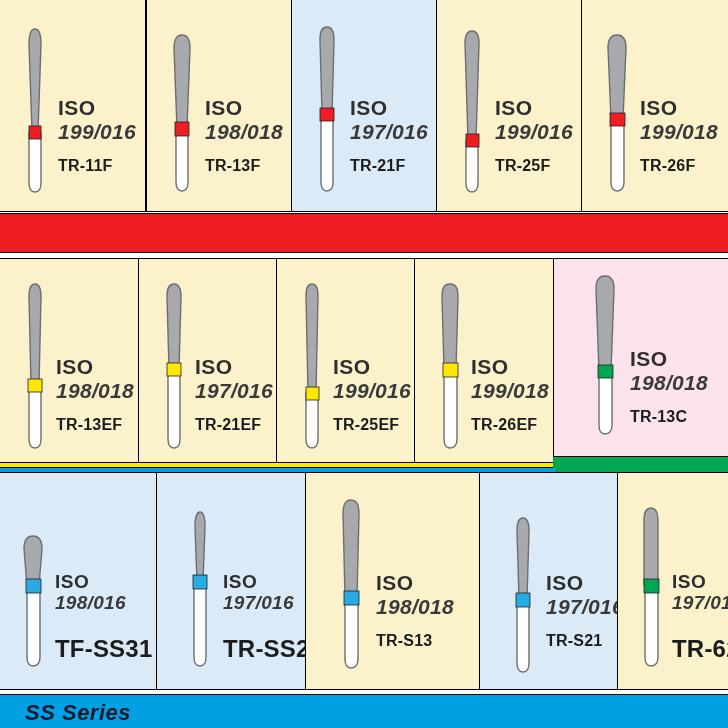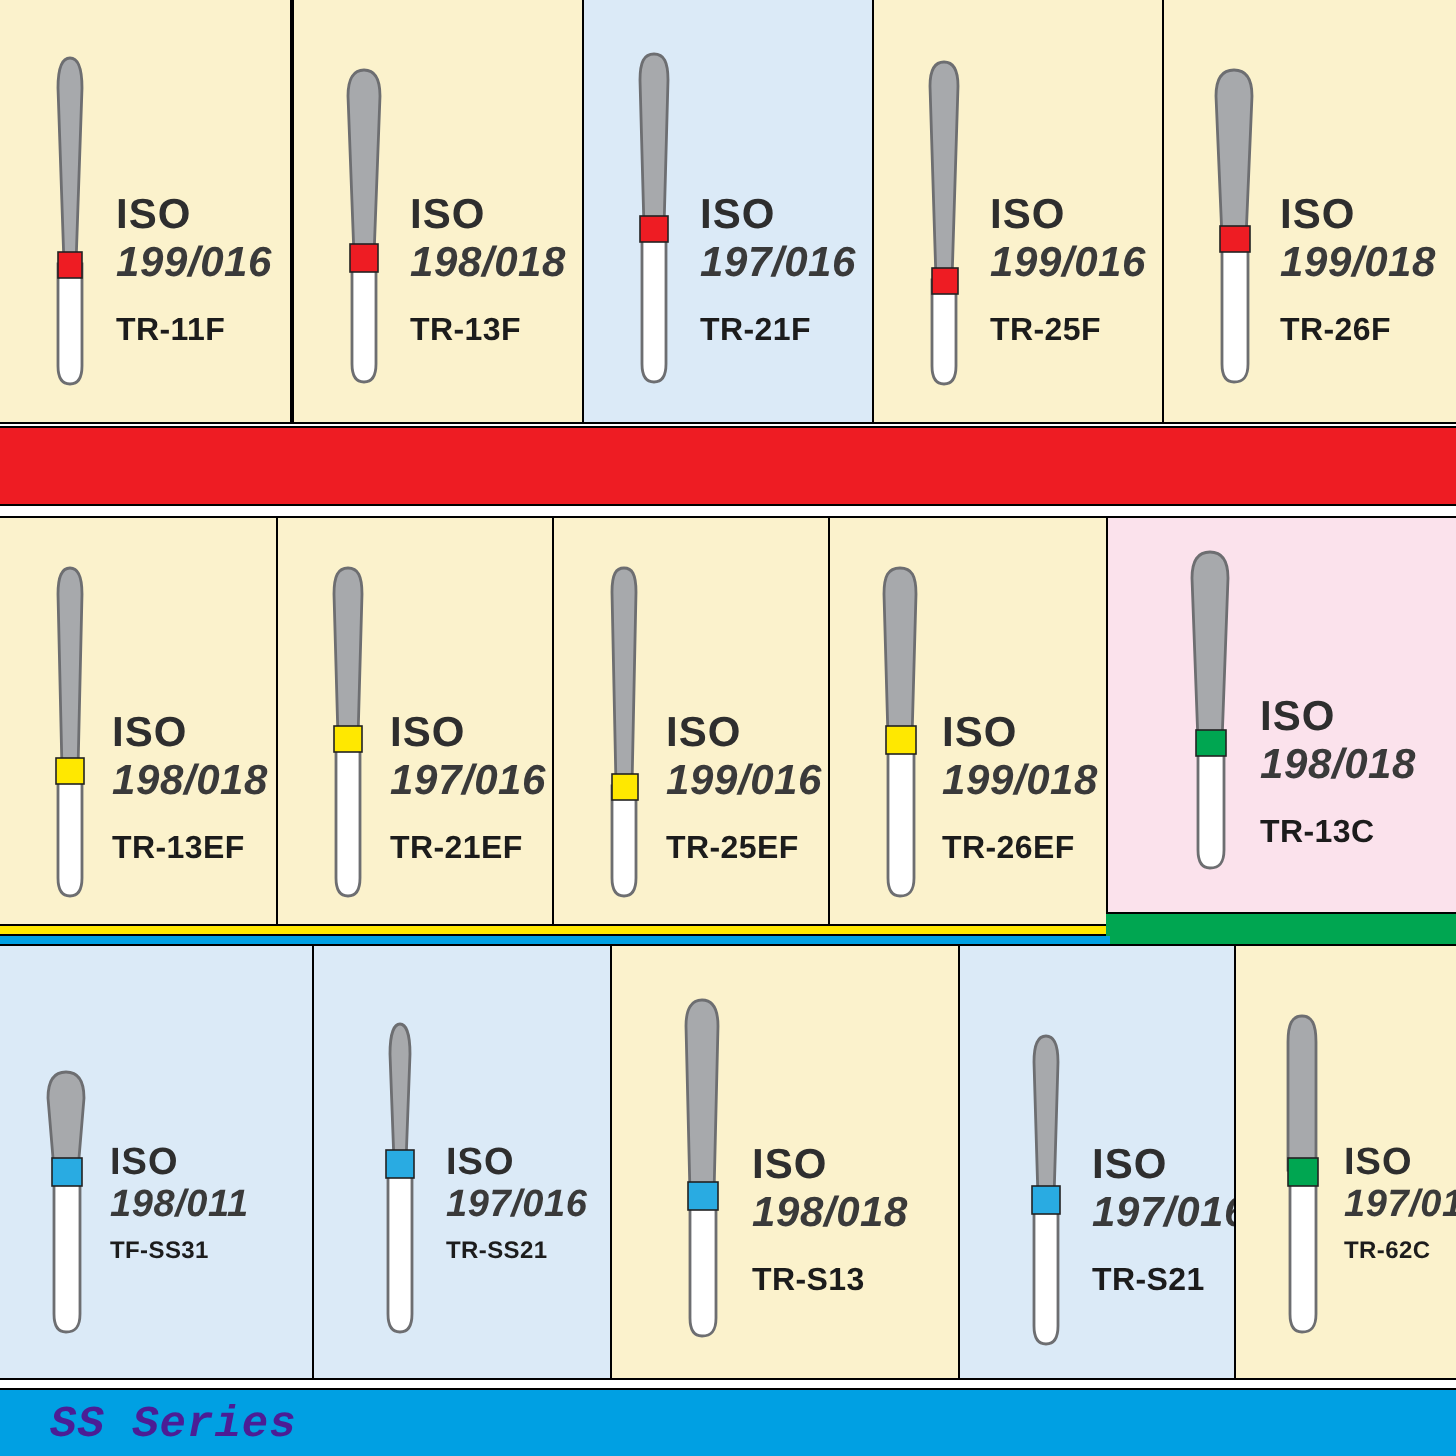--- a/index.html
+++ b/index.html
@@ -46,37 +46,36 @@
   }
   .code{
     font-size:16px;
     font-weight:700;
     letter-spacing:.2px;
     margin-top:14px;
     color:#1c1c1c;
   }
   .small .iso-word{font-size:19px;}
   .small .iso-num{font-size:19px;}
-  .small .code{font-size:12px;margin-top:5px;}
+  .small .code{font-size:24px;margin-top:22px;}
 
   
   .series-bar{
     position:absolute;
     display:flex;
     align-items:center;
     box-sizing:border-box;
   }
   .series-label{
     font-size:22px;
     font-weight:700;
     font-style:italic;
-    color:#4c1d95;
+    color:#0f172a;
     padding-left:26px;
     letter-spacing:.5px;
-    font-family:Liberation Mono, monospace;
   }
 </style>
 </head>
 <body>
 
 <div id="sheet">
 
   <div class="cell" style="left:-1px;top:-1px;width:147px;height:213px;background:#fbf2cc;">
     <div class="bur" style="left:14px;top:26px;">
       <svg width="42" height="170" viewBox="0 0 42 170">
@@ -238,21 +237,21 @@
   <div class="cell" style="left:-1px;top:472px;width:158px;height:218px;background:#dbeaf7;">
     <div class="bur" style="left:12px;top:60px;">
       <svg width="42" height="140" viewBox="0 0 42 140">
         <path d="M21 3 C27 3 30 7 30 16 L27 52 L15 52 L12 16 C12 7 15 3 21 3 Z" fill="#a7a9ac" stroke="#6d6e71" stroke-width="1.4"></path>
         <path d="M15 52 L28 52 L28 124 C28 130 26 133 21 133 C17 133 15 130 15 124 Z" fill="#ffffff" stroke="#6d6e71" stroke-width="1.4"></path>
         <rect x="14" y="46" width="15" height="14" fill="#29abe2" stroke="#222" stroke-width="0.8"></rect>
       </svg>
     </div>
     <div class="txt small" style="left:55px;top:98px;">
       <div class="iso-word">ISO</div>
-      <div class="iso-num">198/011</div>
+      <div class="iso-num">198/016</div>
       <div class="code">TF-SS31</div>
     </div>
   </div>
 
   <div class="cell" style="left:156px;top:472px;width:150px;height:218px;background:#dbeaf7;">
     <div class="bur" style="left:22px;top:36px;">
       <svg width="42" height="165" viewBox="0 0 42 165">
         <path d="M21 3 C24 3 26 8 26 18 L24 72 L18 72 L16 18 C16 8 18 3 21 3 Z" fill="#a7a9ac" stroke="#6d6e71" stroke-width="1.4"></path>
         <path d="M15 72 L27 72 L27 148 C27 154 25 157 21 157 C17 157 15 154 15 148 Z" fill="#ffffff" stroke="#6d6e71" stroke-width="1.4"></path>
         <rect x="14" y="66" width="14" height="14" fill="#29abe2" stroke="#222" stroke-width="0.8"></rect>

